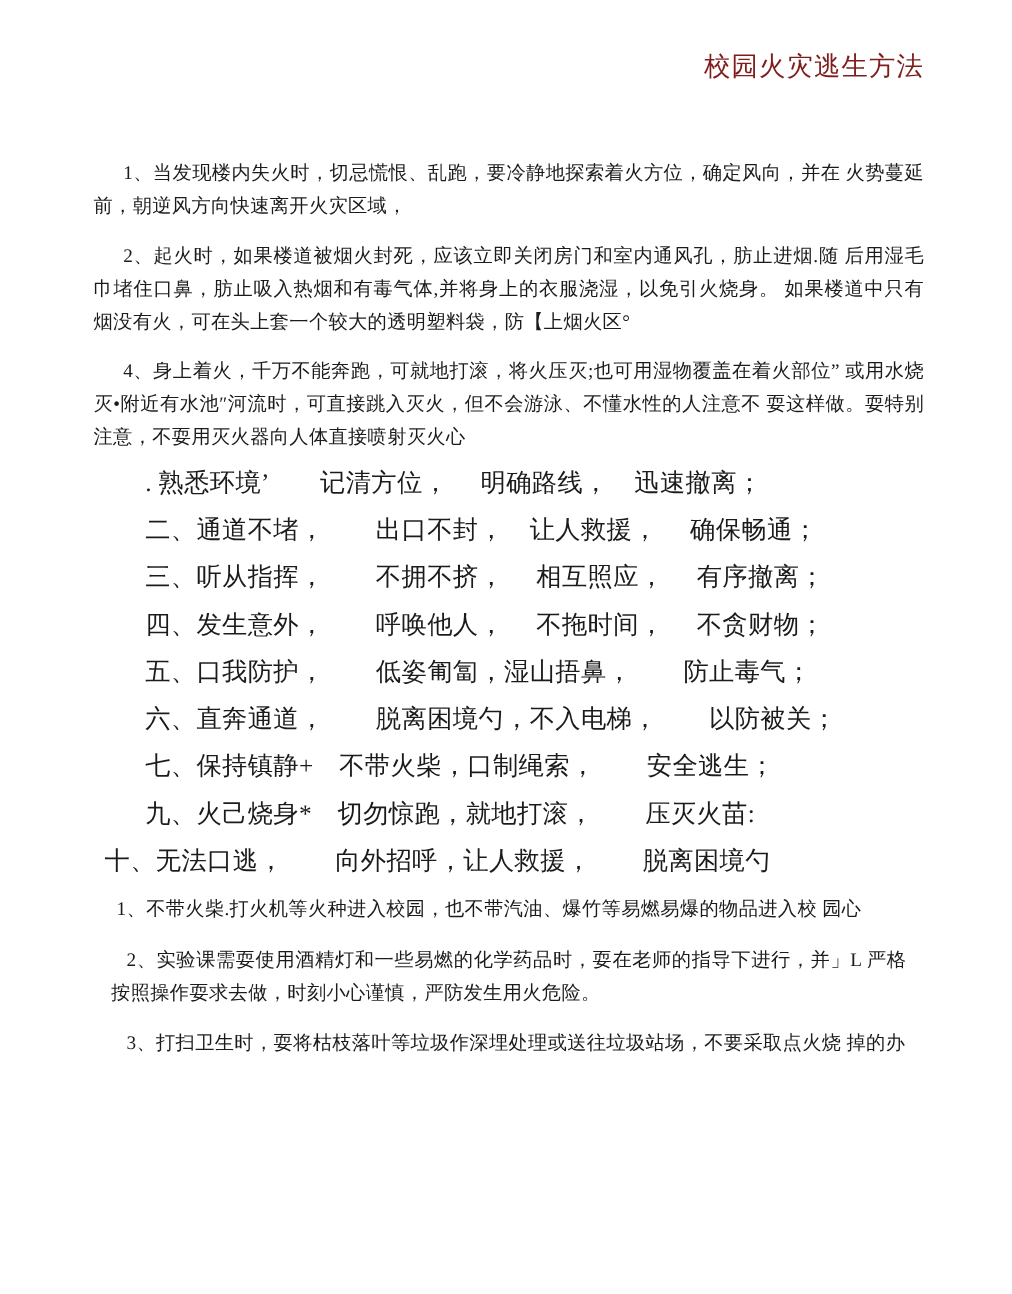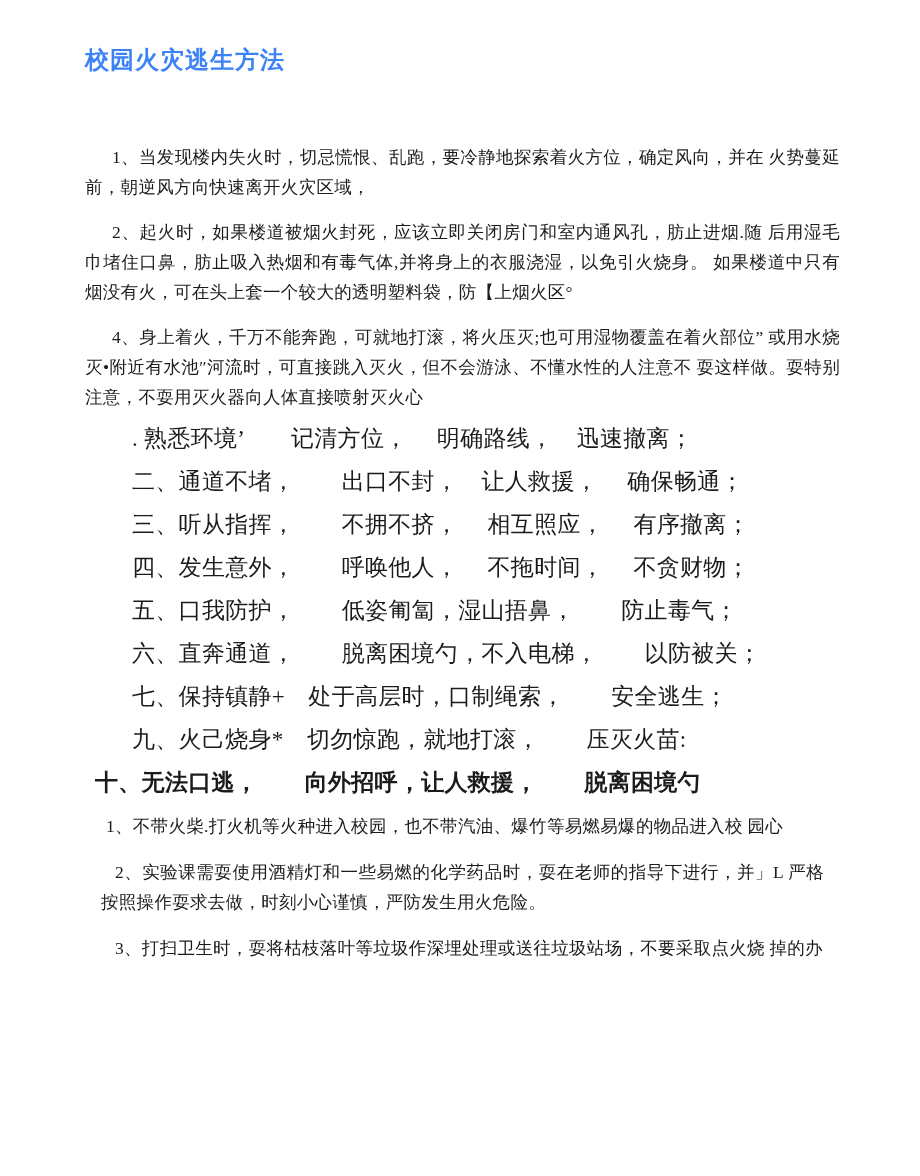--- a/index.html
+++ b/index.html
@@ -16,25 +16,25 @@
   }
   .doc {
     box-sizing: border-box;
     width: 920px;
     height: 1176px;
     padding: 44px 80px 30px 85px;
     background: #ffffff;
   }
   .doc-title {
     margin: 0 0 66px 0;
-    text-align: left;
+    text-align: right;
     font-size: 24px;
-    font-weight: 700;
+    font-weight: 400;
     letter-spacing: 1px;
-    color: #3b82f6;
+    color: #7f1d1d;
   }
   .para {
     margin: 0 0 15px 0;
     font-size: 17.5px;
     line-height: 30px;
     text-indent: 27px;
     text-align: justify;
     letter-spacing: 0.3px;
   }
   .rules {
@@ -43,21 +43,20 @@
   .rule-line {
     margin: 0 0 19px 47px;
     font-size: 23px;
     line-height: 24px;
     white-space: pre-wrap;
     letter-spacing: 0.3px;
   }
   .rule-line.rule-last {
     margin-left: 10px;
     margin-bottom: 6px;
-    font-weight: bold;
   }
   .para-b {
     margin: 16px;
     font-size: 17.5px;
     line-height: 30px;
     text-align: justify;
     letter-spacing: 0.3px;
   }
   .pb-1 { text-indent: 5px; }
   .pb-2 { text-indent: 14px; }
@@ -74,21 +73,21 @@
   <p class="para">2、起火时，如果楼道被烟火封死，应该立即关闭房门和室内通风孔，肪止进烟.随 后用湿毛巾堵住口鼻，肪止吸入热烟和有毒气体,并将身上的衣服浇湿，以免引火烧身。 如果楼道中只有烟没有火，可在头上套一个较大的透明塑料袋，防【上烟火区°</p>
   <p class="para">4、身上着火，千万不能奔跑，可就地打滚，将火压灭;也可用湿物覆盖在着火部位”  或用水烧灭•附近有水池″河流时，可直接跳入灭火，但不会游泳、不懂水性的人注意不 耍这样做。耍特别注意，不耍用灭火器向人体直接喷射灭火心</p>
 
   <div class="rules">
     <div class="rule-line">. 熟悉环境’　　记清方位，　 明确路线，　迅速撤离；</div>
     <div class="rule-line">二、通道不堵，　　出口不封，　让人救援，　 确保畅通；</div>
     <div class="rule-line">三、听从指挥，　　不拥不挤，　 相互照应，　 有序撤离；</div>
     <div class="rule-line">四、发生意外，　　呼唤他人，　 不拖时间，　 不贪财物；</div>
     <div class="rule-line">五、口我防护，　　低姿匍匐，湿山捂鼻，　　防止毒气；</div>
     <div class="rule-line">六、直奔通道，　　脱离困境勺，不入电梯，　　以防被关；</div>
-    <div class="rule-line">七、保持镇静+　处于高层时，口制绳索，　　安全逃生；</div>
+    <div class="rule-line">七、保持镇静+　不带火柴，口制绳索，　　安全逃生；</div>
     <div class="rule-line">九、火己烧身*　切勿惊跑，就地打滚，　　压灭火苗:</div>
     <div class="rule-line rule-last">十、无法口逃，　　向外招呼，让人救援，　　脱离困境勺</div>
   </div>
 
   <p class="para-b pb-1">1、不带火柴.打火机等火种进入校园，也不带汽油、爆竹等易燃易爆的物品进入校 园心</p>
   <p class="para-b pb-2">2、实验课需耍使用酒精灯和一些易燃的化学药品时，耍在老师的指导下进行，并」L 严格按照操作耍求去做，时刻小心谨慎，严防发生用火危险。</p>
   <p class="para-b pb-3">3、打扫卫生时，耍将枯枝落叶等垃圾作深埋处理或送往垃圾站场，不要采取点火烧 掉的办</p>
 
 </div>
 

